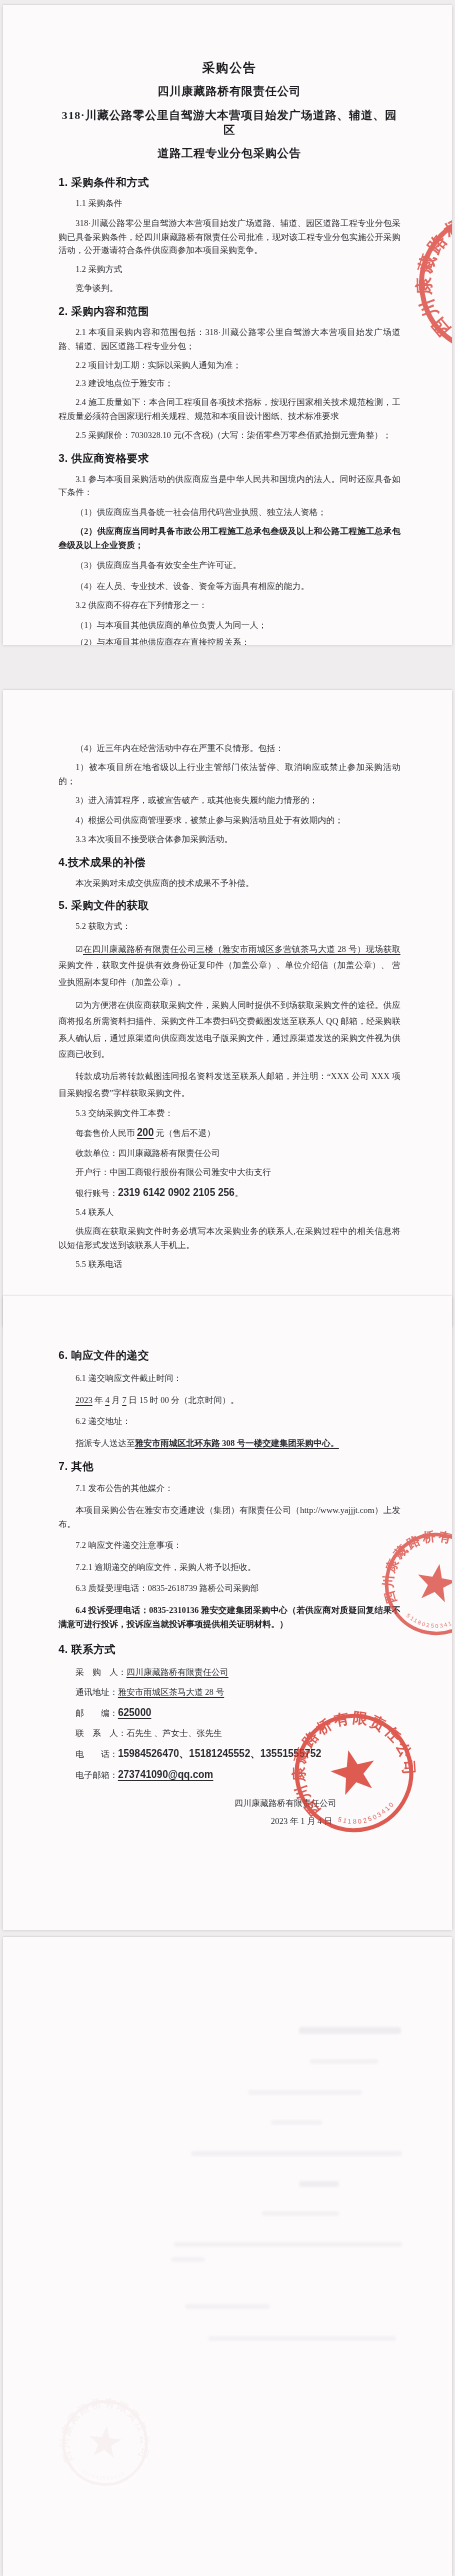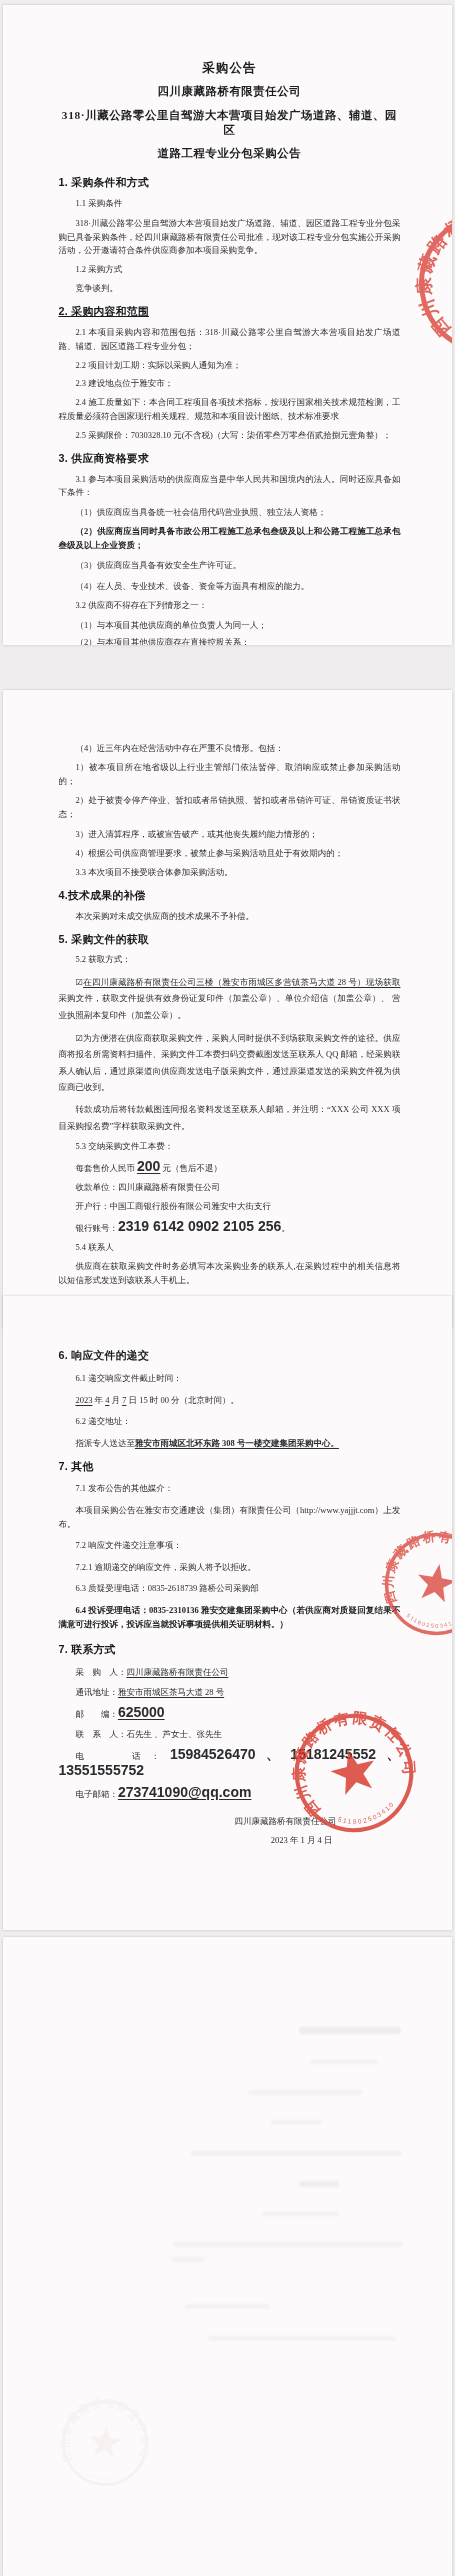--- a/index.html
+++ b/index.html
@@ -34,40 +34,40 @@
   p.p{
     margin:0;font-size:8.5px;line-height:13.7px;color:#2b2b30;
     text-indent:2em;text-align:justify;
   }
   p.p.loose{line-height:16.5px;}
   p.p.boldp{font-weight:bold;color:#222226;}
   .sign{
     font-size:8.5px;line-height:13.7px;color:#2b2b30;text-align:right;
   }
   .u{text-decoration:underline;text-underline-offset:1.7px;}
-  .sans{font-family:"Liberation Sans","DejaVu Sans",sans-serif;font-weight:600;font-size:14px;margin-top:43px;}
+  .sans{font-family:"Liberation Sans","DejaVu Sans",sans-serif;font-weight:600;font-size:10px;margin-top:43px;}
   .bu{font-weight:bold;text-decoration:underline;text-underline-offset:1.7px;}
   .chk{font-family:"DejaVu Sans",sans-serif;font-size:8.5px;}
   .ghost{position:absolute;background:#bab7c0;filter:blur(1.1px);border-radius:2.3px;}
   svg.stamp{pointer-events:none;}
 </style>
 </head>
 <body>
 
 <div class="page" id="p1">
     <div class="title" style="margin-top: 55px;">采购公告</div>
     <div class="title t20" style="margin-top: 8.5px;">四川康藏路桥有限责任公司</div>
     <div class="title t20" style="margin-top: 8.5px;">318·川藏公路零公里自驾游大本营项目始发广场道路、辅道、园区</div>
     <div class="title t20" style="margin-top: 6.8px;">道路工程专业分包采购公告</div>
     <div class="h1" style="margin-top: 13.7px;">1. 采购条件和方式</div>
     <p class="p" style="margin-top: 6.8px;"><span>1.1 采购条件</span></p>
     <p class="p" style="margin-top: 6.8px;"><span>318·川藏公路零公里自驾游大本营项目始发广场道路、辅道、园区道路工程专业分包采购已具备采购条件，经四川康藏路桥有限责任公司批准，现对该工程专业分包实施公开采购活动，公开邀请符合条件供应商参加本项目采购竞争。</span></p>
     <p class="p" style="margin-top: 5.1px;"><span>1.2 采购方式</span></p>
     <p class="p" style="margin-top: 5.1px;"><span>竞争谈判。</span></p>
-    <div class="h1" style="margin-top: 8.5px; text-decoration: underline;">2. 采购内容和范围</div>
+    <div class="h1" style="margin-top: 8.5px;">2. 采购内容和范围</div>
     <p class="p" style="margin-top: 6.8px;"><span>2.1 本项目采购内容和范围包括：318·川藏公路零公里自驾游大本营项目始发广场道路、辅道、园区道路工程专业分包；</span></p>
     <p class="p" style="margin-top: 5.1px;"><span>2.2 项目计划工期：实际以采购人通知为准；</span></p>
     <p class="p" style="margin-top: 5.1px;"><span>2.3 建设地点位于雅安市；</span></p>
     <p class="p" style="margin-top: 5.1px;"><span>2.4 施工质量如下：本合同工程项目各项技术指标，按现行国家相关技术规范检测，工程质量必须符合国家现行相关规程、规范和本项目设计图纸、技术标准要求</span></p>
     <p class="p" style="margin-top: 5.1px;"><span>2.5 采购限价：7030328.10 元(不含税)（大写：柒佰零叁万零叁佰贰拾捌元壹角整）；</span></p>
     <div class="h1" style="margin-top: 8.5px;">3. 供应商资格要求</div>
     <p class="p" style="margin-top: 6.8px;"><span>3.1 参与本项目采购活动的供应商应当是中华人民共和国境内的法人。同时还应具备如下条件：</span></p>
     <p class="p" style="margin-top: 5.7px;"><span>（1）供应商应当具备统一社会信用代码营业执照、独立法人资格；</span></p>
     <p class="p boldp" style="margin-top: 5.7px;"><span>（2）供应商应当同时具备市政公用工程施工总承包叁级及以上和公路工程施工总承包叁级及以上企业资质；</span></p>
     <p class="p" style="margin-top: 6.8px;"><span>（3）供应商应当具备有效安全生产许可证。</span></p>
@@ -82,21 +82,20 @@
       </defs>
       <circle r="97" fill="none" stroke="#d8392e" stroke-width="7"></circle>
       <polygon points="0,-40 9.4,-12.9 38,-12.4 15.2,4.9 23.5,32.4 0,16 -23.5,32.4 -15.2,4.9 -38,-12.4 -9.4,-12.9" fill="#d8392e"></polygon>
       <text fill="#d8392e" font-size="25" font-weight="bold" font-family="Liberation Serif,serif" letter-spacing="4"><textPath href="#arc1" startOffset="12">四川康藏路桥有限责任公司</textPath></text>
       <text fill="#d8392e" font-size="11" font-family="Liberation Sans,sans-serif" letter-spacing="3"><textPath href="#num1" startOffset="14">5118025034105</textPath></text>
     </svg>
   </div>
 <div class="page" id="p2">
     <p class="p" style="margin-top: 52px;"><span>（4）近三年内在经营活动中存在严重不良情形。包括：</span></p>
     <p class="p" style="margin-top: 5.7px;"><span>1）被本项目所在地省级以上行业主管部门依法暂停、取消响应或禁止参加采购活动的；</span></p>
-    <p class="p" style="margin-top: 5.7px;"><span>2）处于被责令停产停业、暂扣或者吊销执照、暂扣或者吊销许可证、吊销资质证书状态；</span></p>
     <p class="p" style="margin-top: 5.7px;"><span>3）进入清算程序，或被宣告破产，或其他丧失履约能力情形的；</span></p>
     <p class="p" style="margin-top: 5.7px;"><span>4）根据公司供应商管理要求，被禁止参与采购活动且处于有效期内的；</span></p>
     <p class="p" style="margin-top: 5.7px;"><span>3.3 本次项目不接受联合体参加采购活动。</span></p>
     <div class="h1" style="margin-top: 8px;">4.技术成果的补偿</div>
     <p class="p" style="margin-top: 6.8px;"><span>本次采购对未成交供应商的技术成果不予补偿。</span></p>
     <div class="h1" style="margin-top: 8px;">5. 采购文件的获取</div>
     <p class="p" style="margin-top: 6.3px;"><span>5.2 获取方式：</span></p>
     <p class="p loose" style="margin-top: 7.4px;"><span class="chk">☑</span><span class="u">在四川康藏路桥有限责任公司三楼（雅安市雨城区多营镇茶马大道 28 号）现场获取</span><span>采购文件，获取文件提供有效身份证复印件（加盖公章）、单位介绍信（加盖公章）、 营业执照副本复印件（加盖公章）。</span></p>
     <p class="p loose" style="margin-top: 6.3px;"><span class="chk">☑</span><span>为方便潜在供应商获取采购文件，采购人同时提供不到场获取采购文件的途径。供应商将报名所需资料扫描件、采购文件工本费扫码交费截图发送至联系人 QQ 邮箱，经采购联系人确认后，通过原渠道向供应商发送电子版采购文件，通过原渠道发送的采购文件视为供应商已收到。</span></p>
     <p class="p loose" style="margin-top: 5.7px;"><span>转款成功后将转款截图连同报名资料发送至联系人邮箱，并注明：“XXX 公司 XXX 项目采购报名费”字样获取采购文件。</span></p>
@@ -115,21 +114,21 @@
     <p class="p" style="margin-top: 8px;"><span class="u">2023</span><span> 年 </span><span class="u">4</span><span> 月 </span><span class="u">7</span><span> 日 15 时 00 分（北京时间）。</span></p>
     <p class="p" style="margin-top: 8px;"><span>6.2 递交地址：</span></p>
     <p class="p" style="margin-top: 8px;"><span>指派专人送达至</span><span class="bu">雅安市雨城区北环东路 308 号一楼交建集团采购中心。</span></p>
     <div class="h1" style="margin-top: 8px;">7. 其他</div>
     <p class="p" style="margin-top: 8.5px;"><span>7.1 发布公告的其他媒介：</span></p>
     <p class="p" style="margin-top: 8px;"><span>本项目采购公告在雅安市交通建设（集团）有限责任公司（http://www.yajjjt.com）上发布。</span></p>
     <p class="p" style="margin-top: 7.4px;"><span>7.2 响应文件递交注意事项：</span></p>
     <p class="p" style="margin-top: 8px;"><span>7.2.1 逾期递交的响应文件，采购人将予以拒收。</span></p>
     <p class="p" style="margin-top: 8px;"><span>6.3 质疑受理电话：0835-2618739 路桥公司采购部</span></p>
     <p class="p boldp" style="margin-top: 8px;"><span>6.4 投诉受理电话：0835-2310136 雅安交建集团采购中心（若供应商对质疑回复结果不满意可进行投诉，投诉应当就投诉事项提供相关证明材料。）</span></p>
-    <div class="h1" style="margin-top: 10.2px;">7. 联系方式</div>
+    <div class="h1" style="margin-top: 10.2px;">4. 联系方式</div>
     <p class="p" style="margin-top: 9.7px;"><span>采　购　人：</span><span class="u">四川康藏路桥有限责任公司</span></p>
     <p class="p" style="margin-top: 6.3px;"><span>通讯地址：</span><span class="u">雅安市雨城区茶马大道 28 号</span></p>
     <p class="p" style="margin-top: 6.3px;"><span>邮　　编：</span><span class="sans u">625000</span></p>
     <p class="p" style="margin-top: 6.3px;"><span>联　系　人：石先生 、芦女士、张先生</span></p>
     <p class="p" style="margin-top: 6.3px;"><span>电　　话：</span><span class="sans">15984526470、15181245552、13551555752</span></p>
     <p class="p" style="margin-top: 6.3px;"><span>电子邮箱：</span><span class="sans u">273741090@qq.com</span></p>
     <div class="sign" style="margin-top: 13.7px; padding-right: 64px;">四川康藏路桥有限责任公司</div>
     <div class="sign" style="margin-top: 5.1px; padding-right: 68px;">2023 年 1 月 4 日</div>
     <svg class="stamp" viewBox="-112 -112 224 224" width="114" height="114" style="position: absolute; left: 376px; top: 231px; opacity: 0.72; transform: rotate(10deg);">
       <defs>

